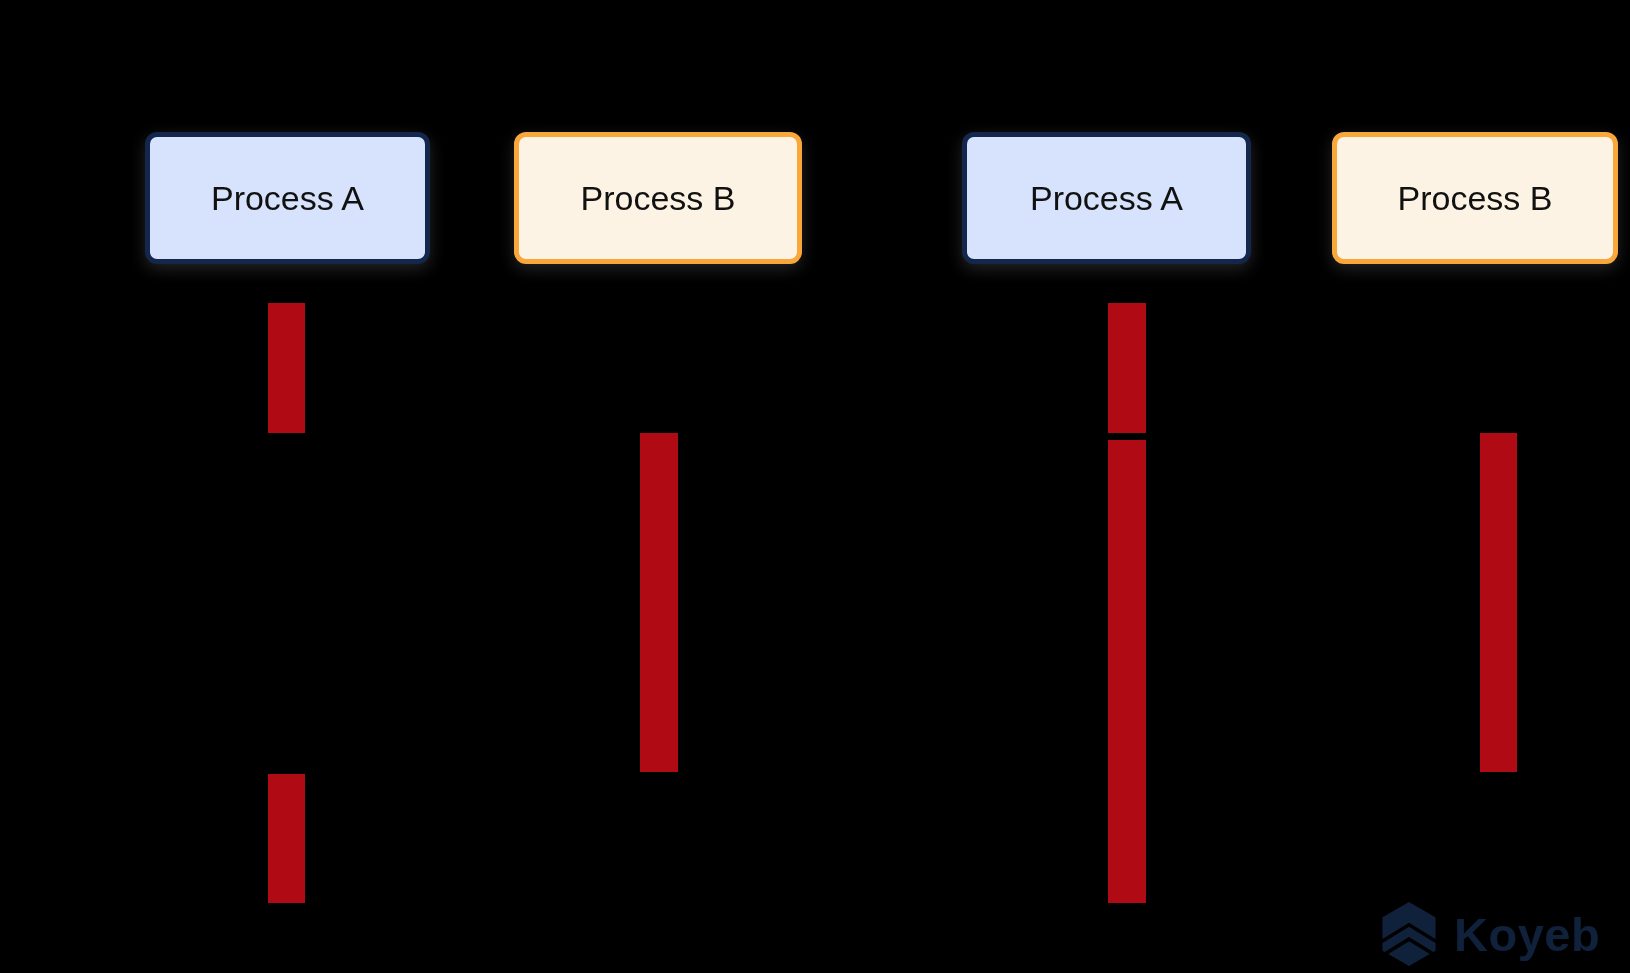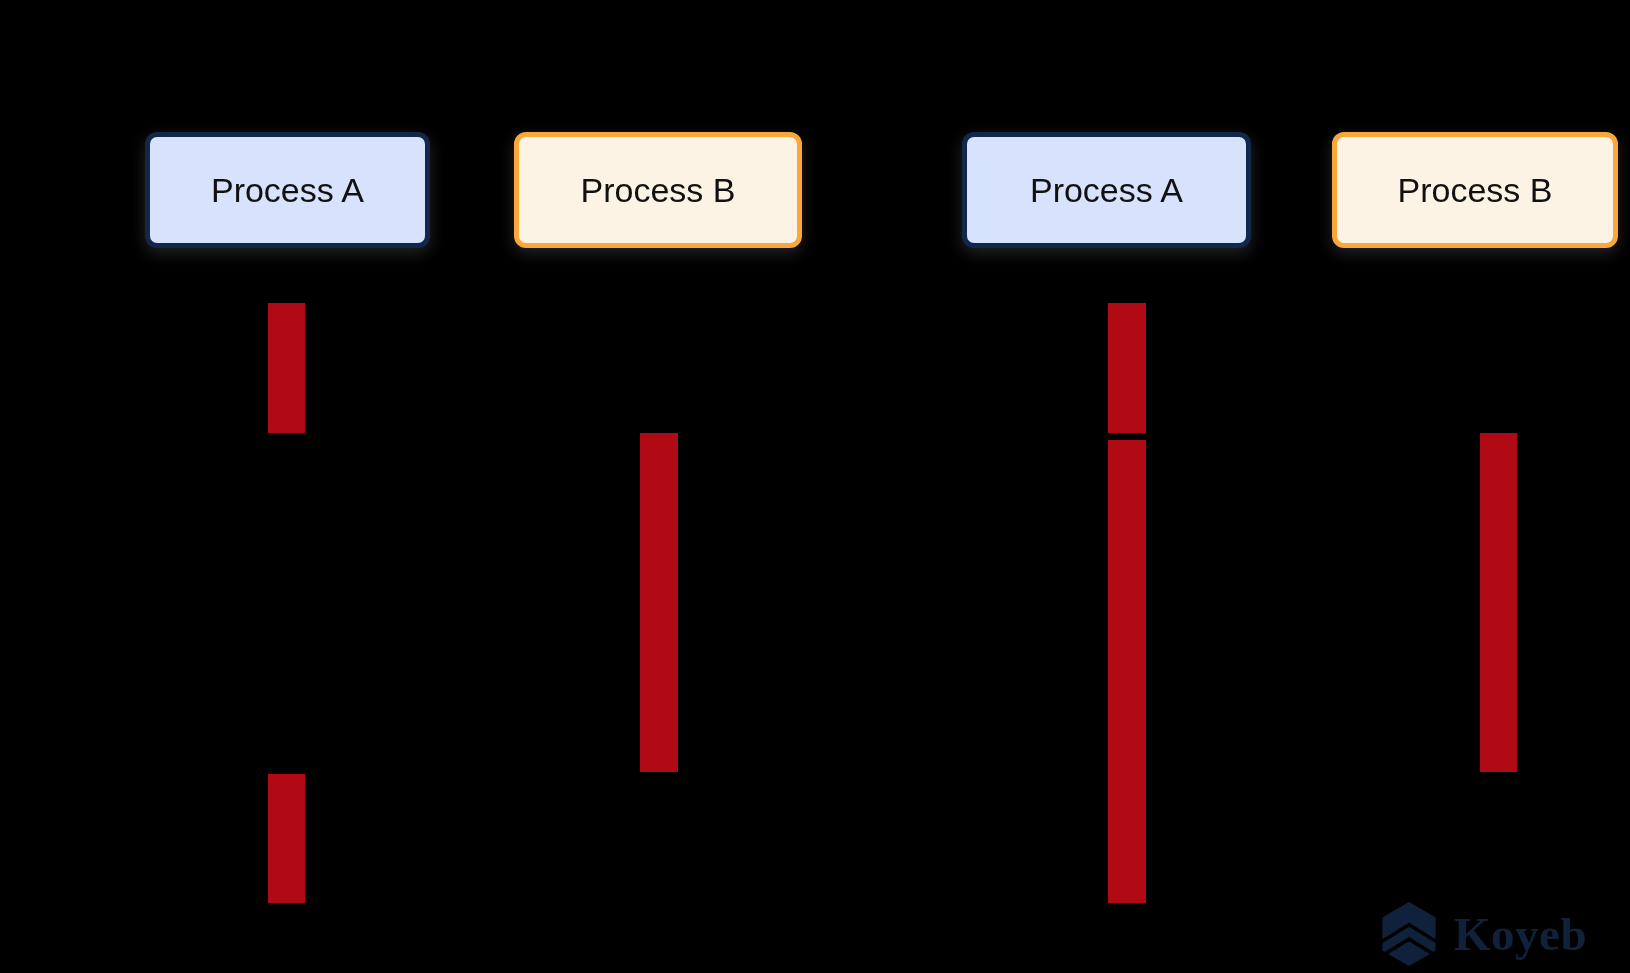--- a/index.html
+++ b/index.html
@@ -21,21 +21,21 @@
     position: relative;
     width: 1630px;
     height: 973px;
     background: var(--background);
     overflow: hidden;
     font-family: "Liberation Sans", sans-serif;
   }
   .process-box {
     position: absolute;
     top: 132px;
-    height: 116px;
+    height: 132px;
     box-sizing: border-box;
     border-radius: 12px;
     border: 5px solid;
     display: flex;
     align-items: center;
     justify-content: center;
     font-size: 34px;
     color: var(--box-text);
     box-shadow: 0 5px 16px rgba(130,130,130,0.28);
   }
@@ -72,21 +72,20 @@
     align-items: center;
     gap: 16px;
   }
   .logo-icon svg { display: block; }
   .logo-text {
     color: var(--logo);
     font-size: 47px;
     font-weight: 600;
     letter-spacing: 0.5px;
     line-height: 1;
-    font-family: Liberation Serif, serif;
   }
 </style>
 </head>
 <body>
 
 <div id="stage">
 
   <div class="process-box variant-a box-a1">
     <span>Process A</span>
   </div>

